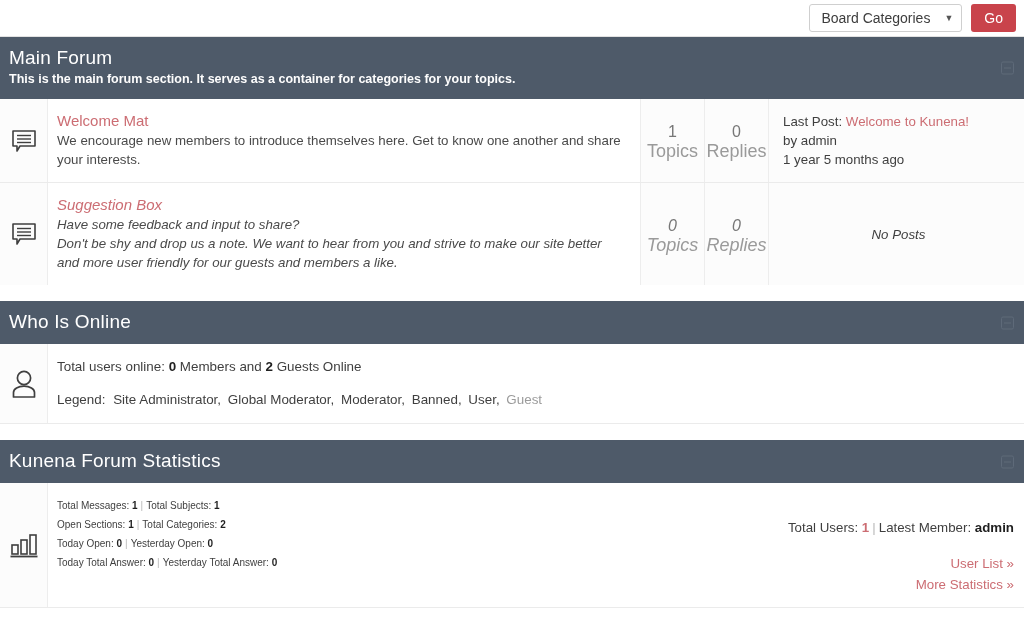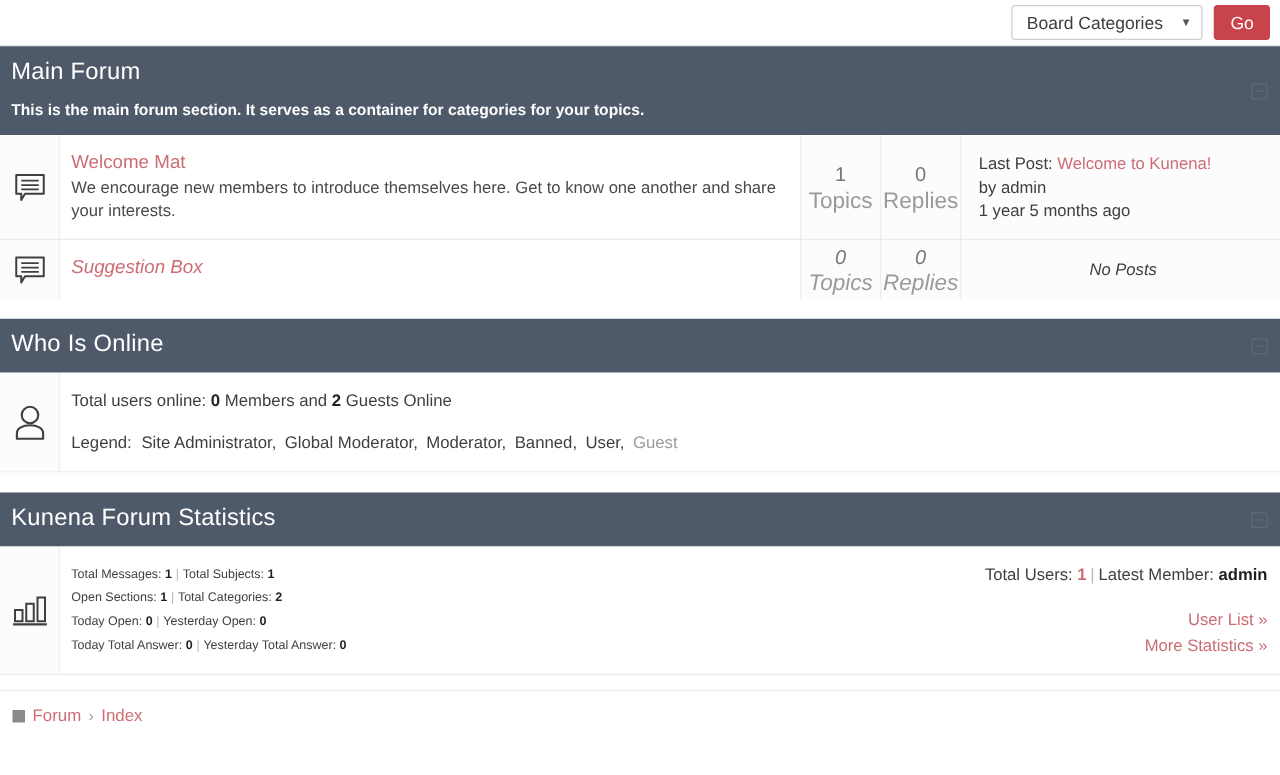--- a/index.html
+++ b/index.html
@@ -46,21 +46,21 @@
   
   .panel { margin: 0 0 0 0; }
   .panel-head {
     background: #4e5a69;
     color: #fff;
     padding: 9px 14px 10px 9px;
     position: relative;
   }
   .panel-head.tall { padding-bottom: 11px; }
   .panel-title { font-size: 19px; font-weight: 400; line-height: 24px; letter-spacing: .2px; }
-  .panel-desc { font-size: 12.5px; font-weight: bold; line-height: 17px; margin-top: 10px; color: #fdfdfd; }
+  .panel-desc { font-size: 12.5px; font-weight: bold; line-height: 17px; margin-top: 1px; color: #fdfdfd; }
   .collapse-ico {
     position: absolute; right: 10px; top: 50%;
     transform: translateY(-50%);
     width: 13px; height: 13px;
     border: 1px solid #5e6a79;
     border-radius: 2px;
     display: flex; align-items: center; justify-content: center;
   }
   .collapse-ico i { display: block; width: 7px; height: 1px; background: #5e6a79; }
 
@@ -113,21 +113,21 @@
   .legend-row { font-size: 13.4px; color: #3f3f3f; line-height: 20px; margin-top: 13px; }
   .legend-row .lg-label { margin-right: 4px; }
   .legend-item { margin-right: 3px; }
 
   
   .stats-wrap { display: flex; }
   .stats-left { flex: 1; padding: 13px 10px 13px 9px; }
   .stats-line { font-size: 10px; color: #3f3f3f; line-height: 19px; }
   .stats-line b { font-weight: bold; color: #1f1f1f; }
   .stats-sep { color: #b9b9b9; padding: 0 3px; }
-  .stats-right { width: 300px; min-width: 300px; padding: 13px 10px 13px 0; text-align: right; }
+  .stats-right { width: 300px; min-width: 300px; padding: 13px 10px 13px 0; text-align: right; margin-top: 22px; }
   .stats-right .top { font-size: 13.3px; color: #3f3f3f; line-height: 19px; }
   .stats-right .top .hot { color: #cc6d73; font-weight: bold; }
   .stats-right .top b { font-weight: bold; color: #1f1f1f; }
   .stat-link { display: block; color: #cc6d73; font-size: 13.3px; line-height: 19px; text-decoration: none; margin-top: 2px; }
   .stat-link.first { margin-top: 17px; }
 
   
   .gap { height: 16px; background: #fff; }
   .crumb {
     border-top: 1px solid #ececec;
@@ -202,20 +202,22 @@
           <svg width="26" height="24" viewBox="0 0 26 24">
             <path d="M2 2 H24 V17 H9 L6 22 V17 H2 Z" fill="none" stroke="#3f3f3f" stroke-width="1.6" stroke-linejoin="round"></path>
             <line x1="6" y1="6.5" x2="20" y2="6.5" stroke="#3f3f3f" stroke-width="1.4"></line>
             <line x1="6" y1="10" x2="20" y2="10" stroke="#3f3f3f" stroke-width="1.4"></line>
             <line x1="6" y1="13.5" x2="20" y2="13.5" stroke="#3f3f3f" stroke-width="1.4"></line>
           </svg>
         </span>
       </div>
       <div class="cat-main">
         <a class="cat-name" href="#">Suggestion Box</a>
+        <div class="cat-desc" style="white-space:pre-line">Have some feedback and input to share?
+Don't be shy and drop us a note. We want to hear from you and strive to make our site better and more user friendly for our guests and members a like.</div>
       </div>
       <div class="cat-stat">
         <span class="num">0</span>
         <span class="lbl">Topics</span>
       </div>
       <div class="cat-stat">
         <span class="num">0</span>
         <span class="lbl">Replies</span>
       </div>
       <div class="cat-last center">

